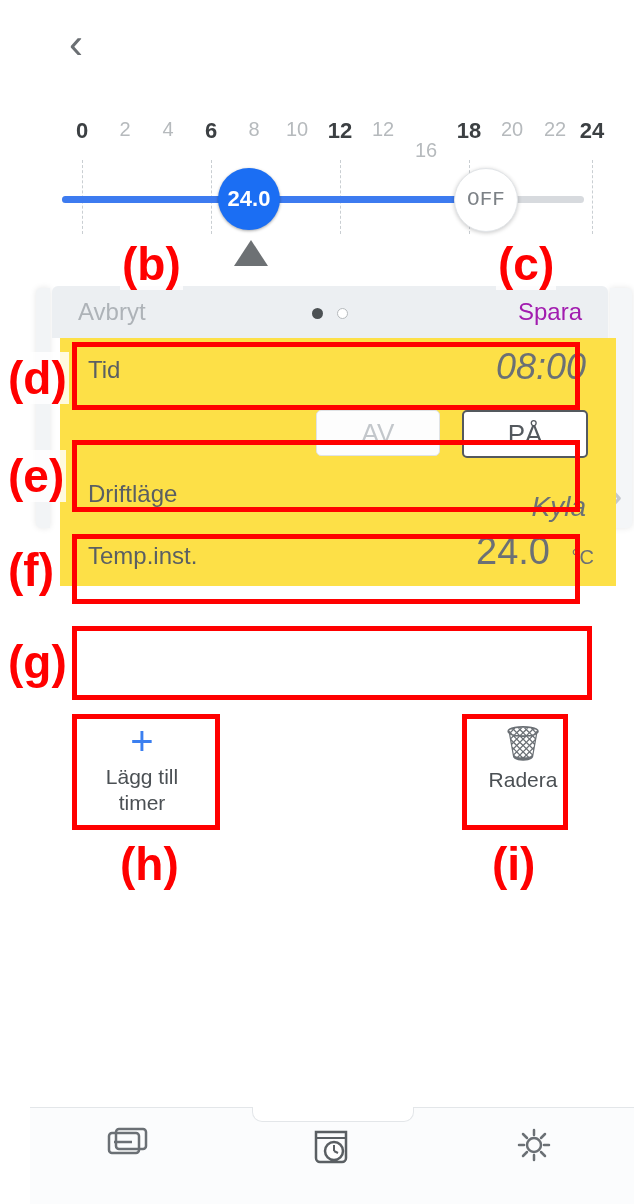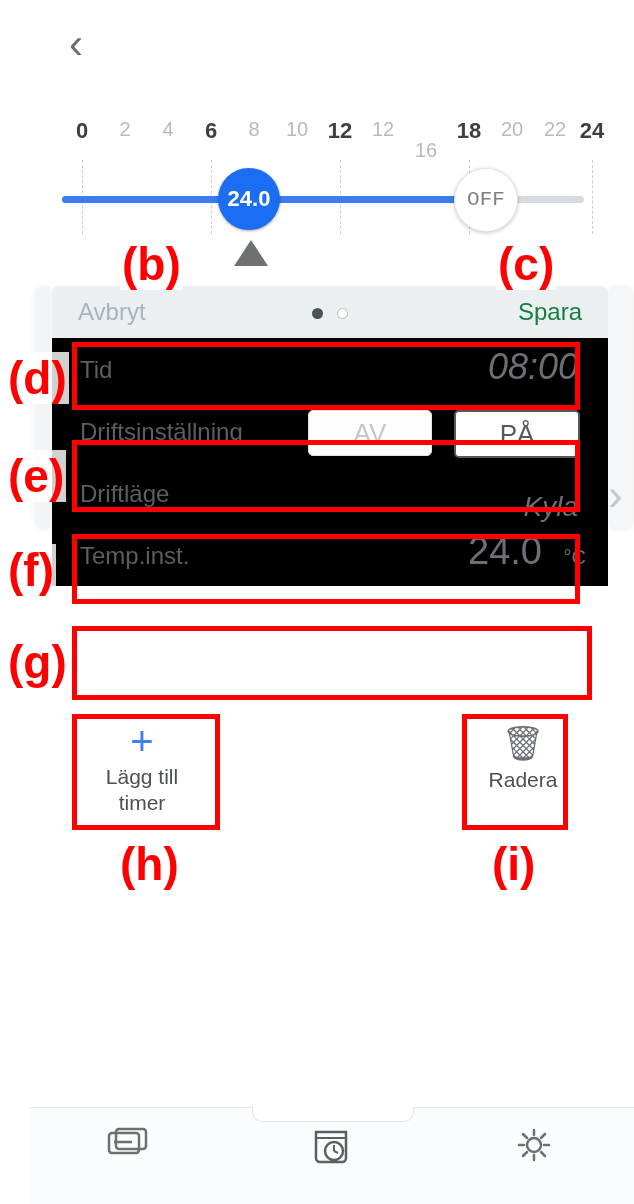--- a/index.html
+++ b/index.html
@@ -171,44 +171,44 @@
   #btn-cancel {
     position: absolute;
     left: 26px; top: 12px;
     font-size: 24px;
     color: #aeb3b8;
   }
   #btn-save {
     position: absolute;
     right: 26px; top: 12px;
     font-size: 24px;
-    color: #15803d;
+    color: #a21caf;
   }
   #dots {
     position: absolute;
     left: 0; top: 18px;
     width: 556px;
     text-align: center;
   }
   .dot {
     display: inline-block;
     width: 11px; height: 11px;
     border-radius: 50%;
     margin: 0 5px;
     vertical-align: middle;
   }
   .dot.on  { background: #4c5154; }
   .dot.off { background: #ffffff; border: 1px solid #b6babd; width: 9px; height: 9px; }
 
   .row {
     position: absolute;
-    left: 22px;
+    left: 30px;
     width: 556px;
     height: 62px;
-    background: #000000;
+    background: #fde047;
     border-bottom: 1px solid #e6e9ec;
   }
   .row-label {
     position: absolute;
     left: 28px; top: 18px;
     font-size: 24px;
     color: #5a5f63;
   }
   .row-value {
     position: absolute;
@@ -390,21 +390,20 @@
     </div>
     <div id="btn-save">Spara</div>
   </div>
 
   <div class="row" style="top:338px;">
     <div class="row-label">Tid</div>
     <div class="row-value">08:00</div>
   </div>
 
   <div class="row" style="top:400px;">
-    <div class="row-label">Driftsinställning</div>
     <div class="seg" id="seg-off">AV</div>
     <div class="seg" id="seg-on">PÅ</div>
   </div>
 
   <div class="row" style="top:462px;">
     <div class="row-label">Driftläge</div>
     <div class="row-value sm">Kyla</div>
   </div>
 
   <div class="row" style="top:524px; border-bottom:none;">

